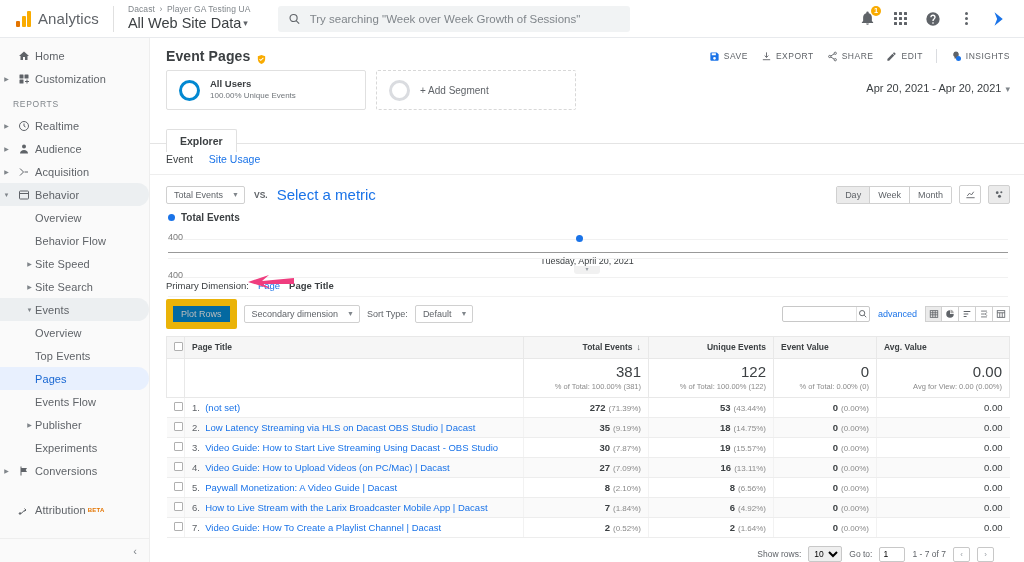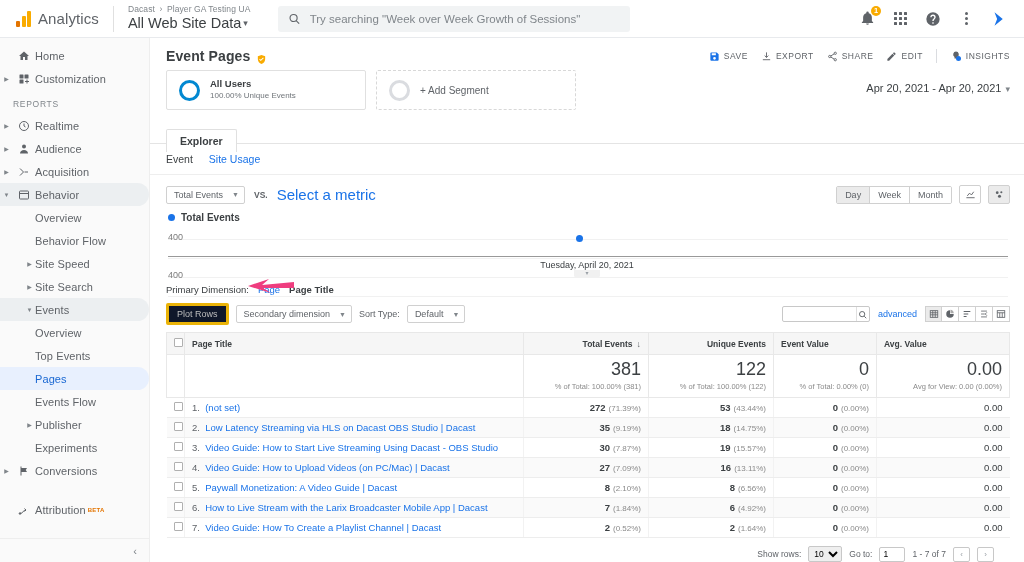--- a/index.html
+++ b/index.html
@@ -146,21 +146,21 @@
   .collapse-tab { display: flex; justify-content: center; }
   .collapse-tab div { width: 26px; height: 8px; background: #f1f1f1; border-radius: 0 0 3px 3px; color: #9aa0a6; font-size: 6px; text-align: center; line-height: 7px; cursor: pointer; }
 
   .primdim { display: flex; align-items: center; gap: 9px; padding: 6px 16px 5px 16px; font-size: 9.5px; position: relative; }
   .primdim .lbl { color: #3c4043; }
   .primdim .opt { color: #1a73e8; cursor: pointer; }
   .primdim .opt.sel { color: #3c4043; font-weight: bold; }
   .arrow-anno { position: absolute; left: 88px; top: -3px; width: 58px; height: 24px; pointer-events: none; }
 
   .tabletools { display: flex; align-items: center; gap: 7px; padding: 3px 14px 7px 16px; }
-  .ghostbtn { border: 3px solid #eab308; border-radius: 2px; background: #0f172a; color: #bdbdbd; font-size: 9px; padding: 3px 8px; }
+  .ghostbtn { border: 7px solid #eab308; border-radius: 2px; background: #0369a1; color: #bdbdbd; font-size: 9px; padding: 3px 8px; }
   .sorttype { font-size: 9px; color: #5f6368; }
   .tools-right { margin-left: auto; display: flex; align-items: center; gap: 8px; }
   .tsearch { width: 88px; height: 16px; border: 1px solid #c8c8c8; border-radius: 2px; display: flex; align-items: center; background: #fff; }
   .tsearch input { border: 0; outline: 0; width: 100%; font-size: 9px; padding: 0 4px; font-family: inherit; }
   .tsearch .sbtn { width: 16px; height: 14px; border-left: 1px solid #e0e0e0; display: flex; align-items: center; justify-content: center; color: #5f6368; }
   .advanced { font-size: 9px; color: #1a73e8; cursor: pointer; }
   .viewicons { display: flex; }
   .viewicons .vi { width: 17px; height: 16px; border: 1px solid #d0d0d0; border-left: none; display: flex; align-items: center; justify-content: center; color: #5f6368; background: #fff; cursor: pointer; }
   .viewicons .vi:first-child { border-left: 1px solid #d0d0d0; background: #ebebeb; }
 
@@ -171,21 +171,21 @@
   table.gt th.num { text-align: right; }
   table.gt th .sarrow { color: #5f6368; font-size: 9px; margin-left: 4px; }
   col.c-chk { width: 18px; }
   col.c-name { width: auto; }
   col.c-te { width: 125px; }
   col.c-ue { width: 125px; }
   col.c-ev { width: 103px; }
   col.c-av { width: 133px; }
   .sumrow td { border: 1px solid #e8e8e8; border-top: none; padding: 5px 7px 6px 7px; background: #fff; vertical-align: top; }
   .sumrow td.num { text-align: right; }
-  .bignum { font-size: 18px; color: #3c4043; font-weight: normal; line-height: 1.1; }
+  .bignum { font-size: 15px; color: #3c4043; font-weight: normal; line-height: 1.1; }
   .subnum { font-size: 7.5px; color: #8a8a8a; margin-top: 2px; }
   tbody.rows tr td { border-bottom: 1px solid #ededed; border-left: 1px solid #f2f2f2; padding: 4px 7px; height: 20px; }
   tbody.rows tr td:first-child { border-left: none; }
   tbody.rows tr:nth-child(odd) { background: #fff; }
   tbody.rows tr:nth-child(even) { background: #fafafa; }
   td.pname a { color: #1a73e8; text-decoration: none; font-size: 9.5px; }
   td.num { text-align: right; white-space: nowrap; }
   td.num .v { font-weight: bold; color: #3c4043; font-size: 9.5px; }
   td.num .p { color: #8a8a8a; font-size: 8px; margin-left: 3px; }
   td.num .plain { color: #3c4043; font-size: 9.5px; }

